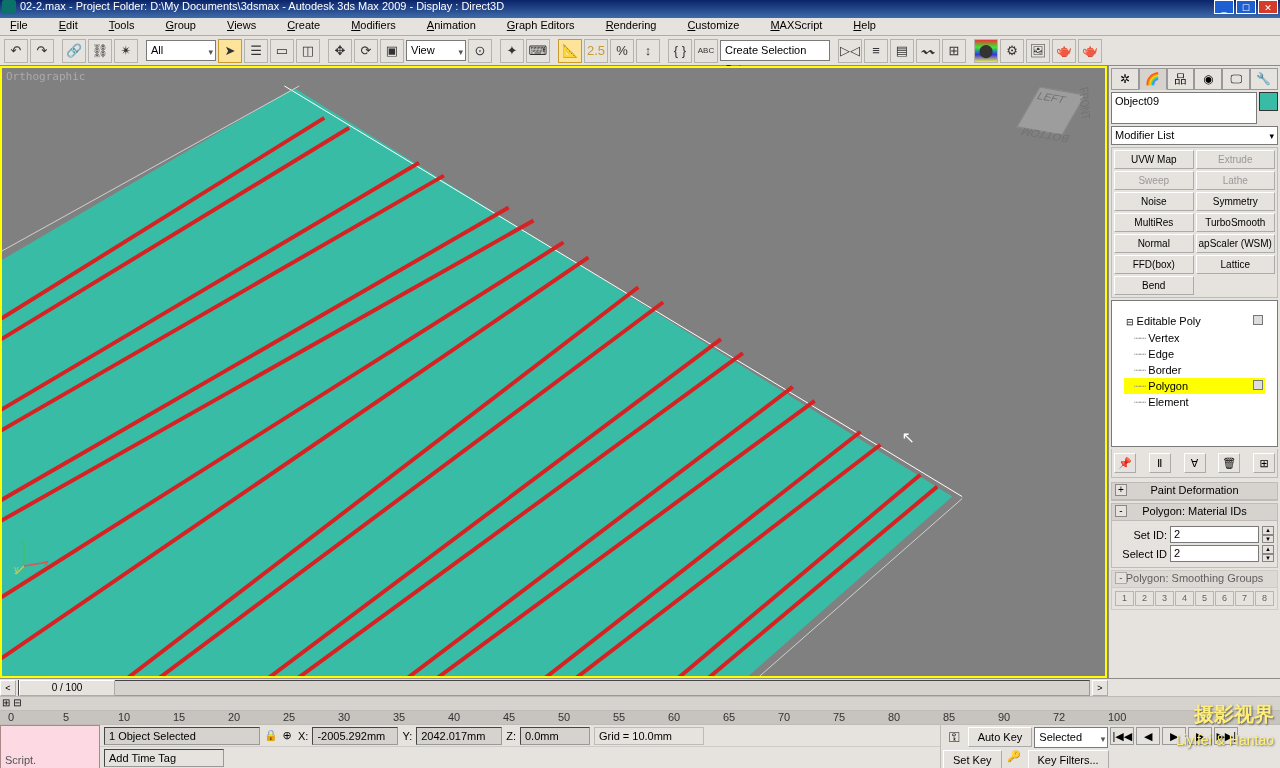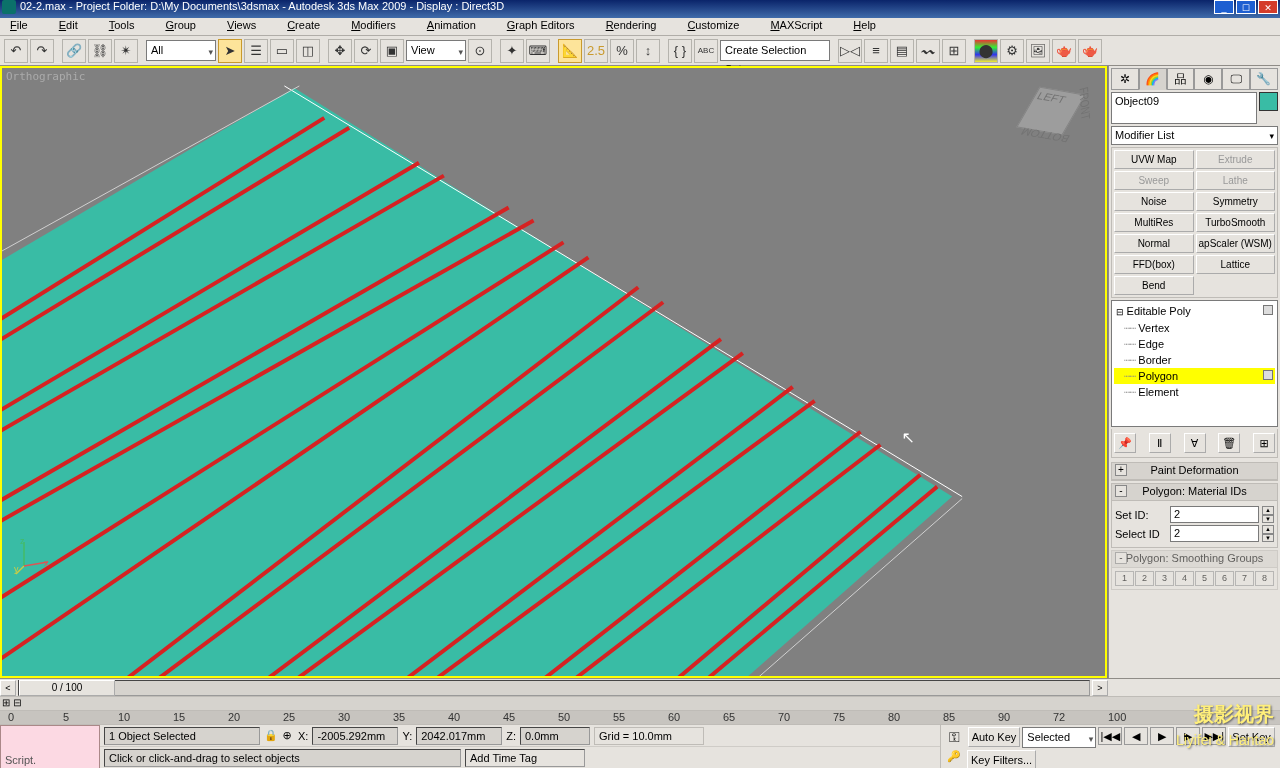--- a/index.html
+++ b/index.html
@@ -34,55 +34,55 @@
 .cmd-tab { flex:1; border:1px solid #999; background:#e6e3de; display:flex; align-items:center; justify-content:center; font-size:12px; }
 .cmd-tab.active { background:#d6d3ce; border-bottom-color:#d6d3ce; }
 .obj-name { display:flex; gap:2px; }
 .obj-name .txt { flex:1; background:#fff; border:1px solid #7a7a7a; height:32px; padding:0 3px; line-height:17px; }
 .obj-name .swatch { width:19px; height:19px; background:#39bca5; border:1px solid #333; }
 .mod-list { background:#fff; border:1px solid #7a7a7a; height:19px; padding:0 3px; line-height:17px; position:relative; }
 .mod-list::after { content:"▾"; position:absolute; right:3px; top:1px; font-size:9px; }
 .mod-btns { display:grid; grid-template-columns:1fr 1fr; gap:2px; padding:2px; border:1px solid #bfbcb7; }
 .mbtn { height:19px; background:#e6e3de; border:1px outset #fff; text-align:center; line-height:17px; font-size:10px; }
 .mbtn.dis { color:#999; }
-.stack { background:#fff; border:1px solid #7a7a7a; padding:2px; }
+.stack { background:#fff; border:1px solid #7a7a7a; padding:12px; }
 .stack-row { padding:1px 2px 1px 10px; line-height:14px; position:relative; }
 .stack-row.top { padding-left:2px; }
 .stack-row.top::before { content:"⊟"; margin-right:3px; font-size:9px; }
 .stack-row .dots { color:#888; letter-spacing:-1px; }
 .stack-row .sq { float:right; width:10px; height:10px; border:1px solid #777; background:#ddd; margin-top:1px; }
 .stack-row.sel { background:#ffff00; }
 .stack-btns { display:flex; justify-content:space-between; padding:4px 2px; border:1px solid #bfbcb7; border-top:none; }
 .stack-btns .sb { width:22px; height:20px; border:1px outset #fff; text-align:center; line-height:18px; font-size:11px; }
 .rollout { border:1px solid #bfbcb7; margin-top:2px; }
 .rollout-hdr { background:#d6d3ce; border-bottom:1px solid #bfbcb7; height:17px; line-height:15px; text-align:center; position:relative; font-size:10px; }
 .rollout-hdr .pm { position:absolute; left:3px; top:1px; width:12px; height:12px; border:1px solid #888; background:#e6e3de; text-align:center; line-height:10px; font-size:10px; }
 .rollout-body { padding:3px; font-size:10px; }
 .spin-row { display:flex; align-items:center; gap:3px; margin:2px 0; }
-.spin-row label { width:52px; }
+.spin-row label { width:52px; text-align:right; }
 .spin-row .val { flex:1; background:#fff; border:1px solid #7a7a7a; height:17px; padding:0 3px; line-height:15px; }
 .spin-row .arr { width:12px; height:17px; display:flex; flex-direction:column; }
 .spin-row .arr span { flex:1; border:1px solid #888; background:#e6e3de; text-align:center; font-size:6px; line-height:6px; }
 .sg-grid { display:grid; grid-template-columns:repeat(8,1fr); gap:1px; }
 .sg-grid span { border:1px solid #999; background:#e6e3de; text-align:center; height:15px; line-height:13px; font-size:9px; }
 
 .bottom { position:absolute; left:0; right:0; bottom:0; height:90px; background:#e6e3de; border-top:1px solid #8f8c87; }
 .timeslider-row { height:18px; display:flex; align-items:center; background:#e6e3de; border-bottom:1px solid #bfbcb7; }
 .timeslider-row .tsbtn { width:16px; height:16px; border:1px outset #fff; text-align:center; line-height:14px; font-size:9px; }
 .timeslider-row .slider { flex:1; height:16px; background:#d6d3ce; border:1px inset #999; position:relative; margin:0 2px; }
 .timeslider-row .thumb { position:absolute; left:0; top:-1px; height:16px; width:96px; background:#e6e3de; border:1px outset #fff; text-align:center; line-height:14px; font-size:10px; }
 .trackbar { height:14px; background:#d6d3ce; border-bottom:1px solid #bfbcb7; position:relative; }
 .ruler { height:14px; background:#c7c4bf; border-bottom:1px solid #bfbcb7; position:relative; font-size:9px; color:#333; }
 .ruler span { position:absolute; top:0; }
 .status-rows { display:flex; height:44px; }
 .status-left { width:100px; background:#fcd9e3; border:1px solid #a88; display:flex; flex-direction:column; justify-content:flex-end; padding:2px 4px; font-size:10px; color:#555; }
 .status-mid { flex:1; display:flex; flex-direction:column; }
 .srow { flex:1; display:flex; align-items:center; gap:4px; padding:0 4px; border-bottom:1px solid #cfccc7; }
 .sfield { background:#d6d3ce; border:1px inset #999; height:18px; padding:0 4px; line-height:16px; }
-.sbtn { height:20px; border:1px outset #fff; background:#e6e3de; padding:0 3px; line-height:18px; }
+.sbtn { height:20px; border:1px outset #fff; background:#e6e3de; padding:0 9px; line-height:18px; }
 .anim-right { width:340px; display:flex; flex-wrap:wrap; align-content:flex-start; gap:2px; padding:2px; border-left:1px solid #bfbcb7; }
 .key-btn { width:24px; height:18px; border:1px solid #999; background:#e6e3de; text-align:center; font-size:11px; line-height:16px; }
 .watermark { position:absolute; right:6px; bottom:40px; color:#ffef7a; font-size:20px; font-weight:bold; text-shadow:1px 1px 2px #0008; pointer-events:none; }
 .watermark2 { position:absolute; right:6px; bottom:20px; color:#ffef7a; font-size:14px; text-shadow:1px 1px 2px #0008; pointer-events:none; }
 
 .viewcube { position:absolute; top:80px; right:200px; width:60px; height:60px; opacity:.5; }
 .viewcube .cube { width:46px; height:46px; background:#bbb; border:1px solid #888; transform:rotate(20deg) skew(-10deg,-10deg); position:absolute; top:8px; left:8px; font-size:7px; color:#666; text-align:center; }
 
 .axis { position:absolute; left:12px; bottom:100px; width:40px; height:40px; }
 .axis .l { position:absolute; font-size:9px; }
@@ -355,21 +355,20 @@
         <div style="width:14px;text-align:center">⊕</div>
         <span>X:</span>
         <div class="sfield" style="width:86px">-2005.292mm</div>
         <span>Y:</span>
         <div class="sfield" style="width:86px">2042.017mm</div>
         <span>Z:</span>
         <div class="sfield" style="width:70px">0.0mm</div>
         <div class="sfield" style="width:110px;background:#e6e3de;border:1px solid #bfbcb7">Grid = 10.0mm</div>
       </div>
       <div class="srow">
-        <div class="sfield" style="flex:1;max-width:430px">Click or click-and-drag to select objects</div>
         <div class="sfield" style="width:120px;background:#e6e3de">Add Time Tag</div>
         <div style="flex:1"></div>
       </div>
     </div>
     <div class="anim-right">
       <div style="font-size:14px;padding:2px 6px">⚿</div>
       <div class="sbtn">Auto Key</div>
       <div class="tdrop" style="width:74px">Selected</div>
       <div class="key-btn">|◀◀</div>
       <div class="key-btn">◀</div>

